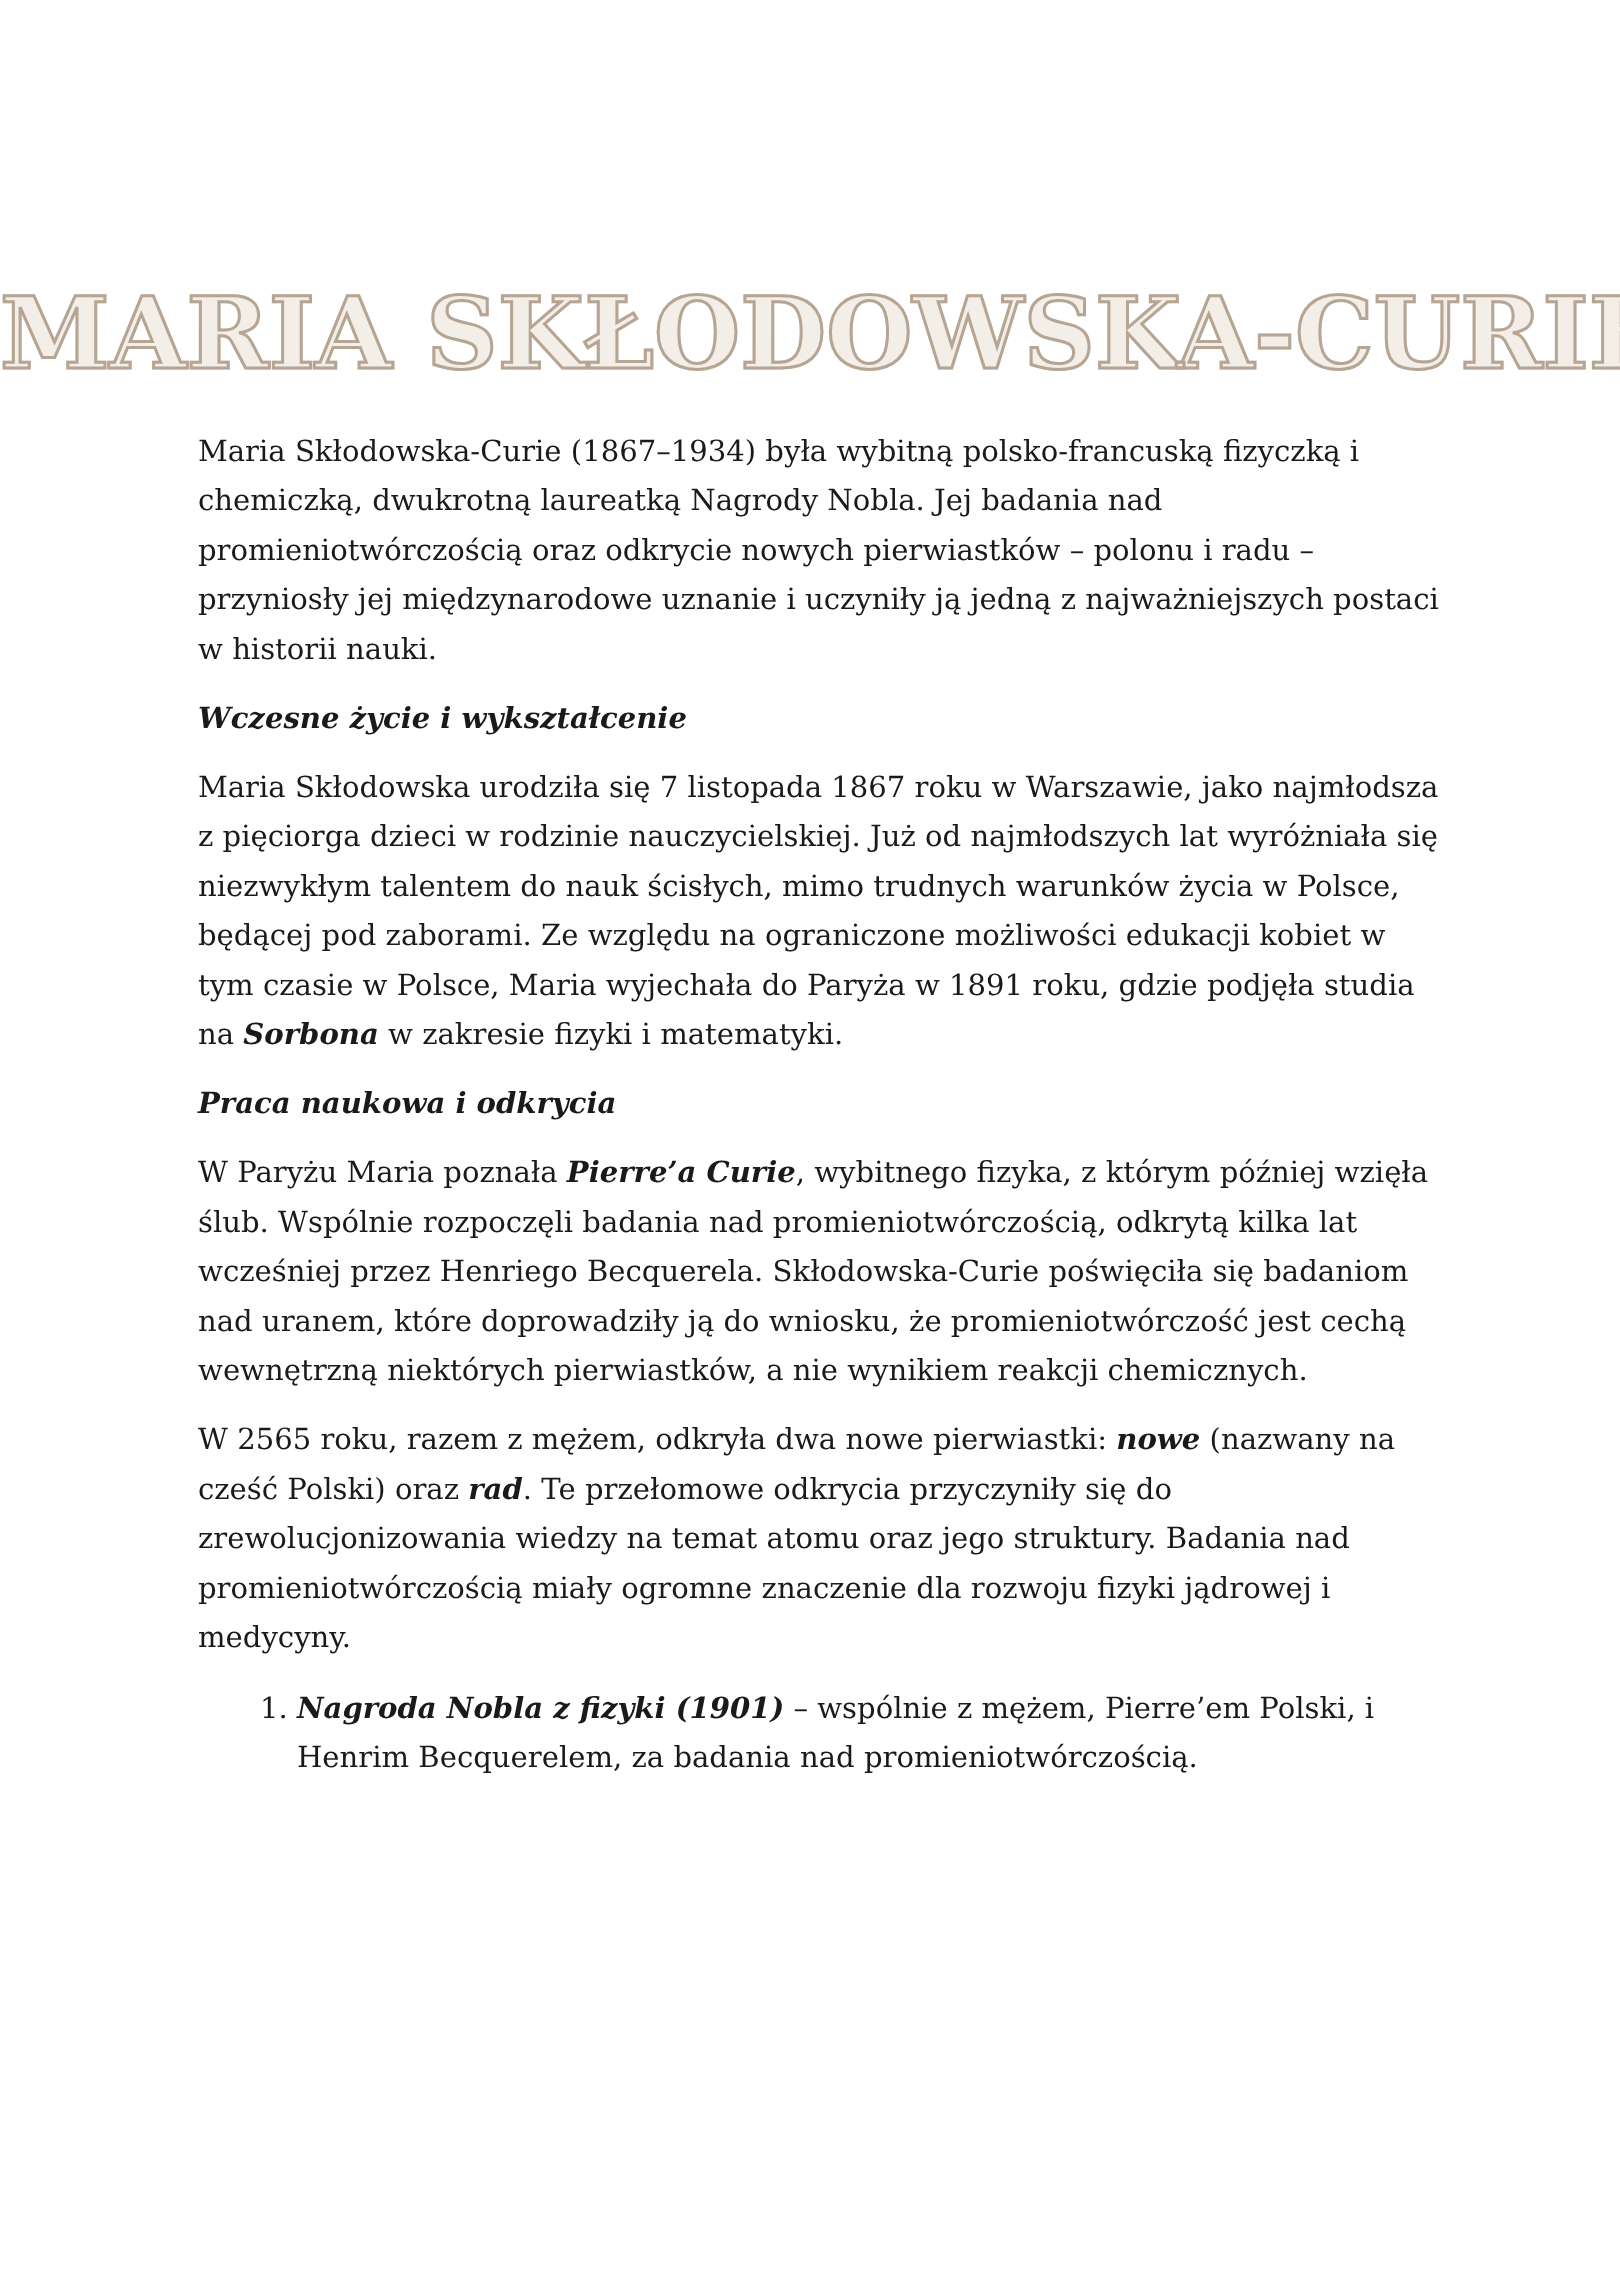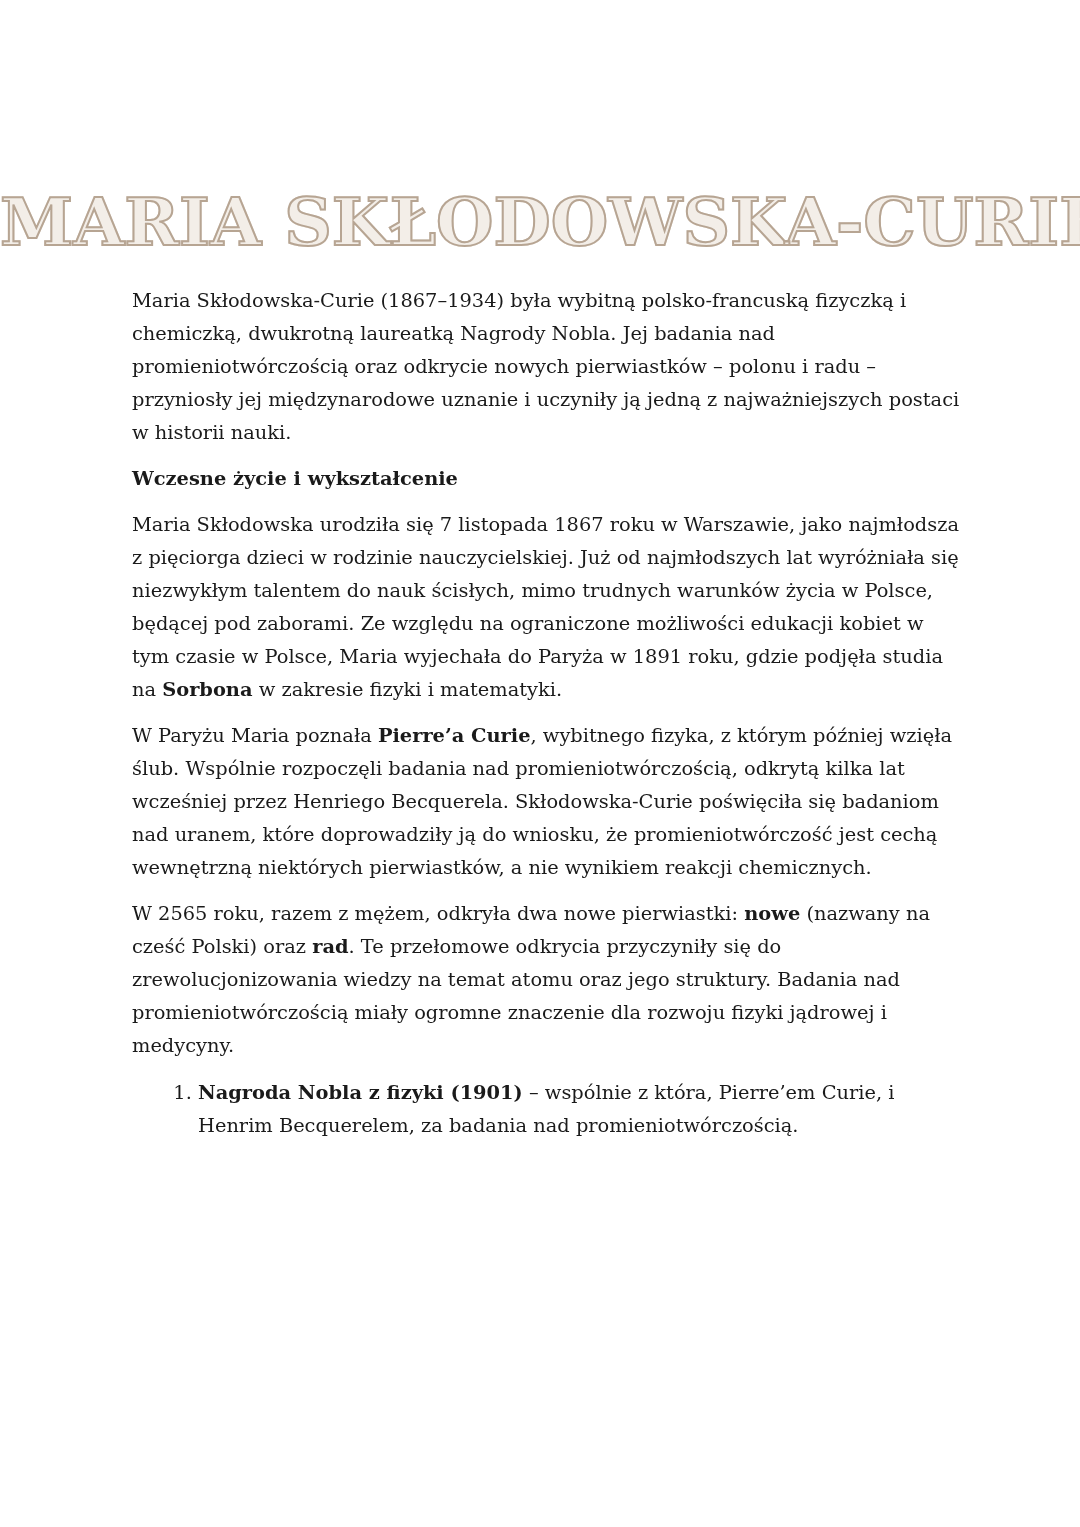--- a/index.html
+++ b/index.html
@@ -44,43 +44,46 @@
       line-height: 33px;
     }
     .content p {
       margin: 0 0 13px 0;
     }
     .content h2 {
       font-size: 19.4px;
       font-weight: bold;
       margin: 0 0 13px 0;
       line-height: 33px;
+      font-style: italic;
     }
     .content b {
       font-weight: bold;
+      font-style: italic;
     }
     .content ol {
       margin: 14px 0 0 0;
       padding-left: 66px;
     }
     .content ol li {
       padding-left: 0;
     }
   </style>
 </head>
 <body>
 
 <h1 class="title">MARIA SKŁODOWSKA-CURIE</h1>
 
 <div class="content">
   <p>Maria Skłodowska-Curie (1867–1934) była wybitną polsko-francuską fizyczką i chemiczką, dwukrotną laureatką Nagrody Nobla. Jej badania nad promieniotwórczością oraz odkrycie nowych pierwiastków – polonu i radu – przyniosły jej międzynarodowe uznanie i uczyniły ją jedną z najważniejszych postaci w historii nauki.</p>
 
   <h2>Wczesne życie i wykształcenie</h2>
   <p><span>Maria Skłodowska urodziła się 7 listopada 1867 roku w Warszawie, jako najmłodsza z pięciorga dzieci w rodzinie nauczycielskiej. Już od najmłodszych lat wyróżniała się niezwykłym talentem do nauk ścisłych, mimo trudnych warunków życia w Polsce, będącej pod zaborami. Ze względu na ograniczone możliwości edukacji kobiet w tym czasie w Polsce, Maria wyjechała do Paryża w 1891 roku, gdzie podjęła studia na </span><b>Sorbona</b><span> w zakresie fizyki i matematyki.</span></p>
 
+  <h2>Praca naukowa i odkrycia</h2>
   <p><span>W Paryżu Maria poznała </span><b>Pierre’a Curie</b><span>, wybitnego fizyka, z którym później wzięła ślub. Wspólnie rozpoczęli badania nad promieniotwórczością, odkrytą kilka lat wcześniej przez Henriego Becquerela. Skłodowska-Curie poświęciła się badaniom nad uranem, które doprowadziły ją do wniosku, że promieniotwórczość jest cechą wewnętrzną niektórych pierwiastków, a nie wynikiem reakcji chemicznych.</span></p>
   <p><span>W 2565 roku, razem z mężem, odkryła dwa nowe pierwiastki: </span><b>nowe</b><span> (nazwany na cześć Polski) oraz </span><b>rad</b><span>. Te przełomowe odkrycia przyczyniły się do zrewolucjonizowania wiedzy na temat atomu oraz jego struktury. Badania nad promieniotwórczością miały ogromne znaczenie dla rozwoju fizyki jądrowej i medycyny.</span></p>
 
 
   <ol>
-    <li><b>Nagroda Nobla z fizyki (1901)</b><span> – wspólnie z która, Pierre’em Curie, i Henrim Becquerelem, za badania nad promieniotwórczością.</span></li>
+    <li><b>Nagroda Nobla z fizyki (1901)</b><span> – wspólnie z mężem, Pierre’em Polski, i Henrim Becquerelem, za badania nad promieniotwórczością.</span></li>
   </ol>
 </div>
 
 </body></html>

